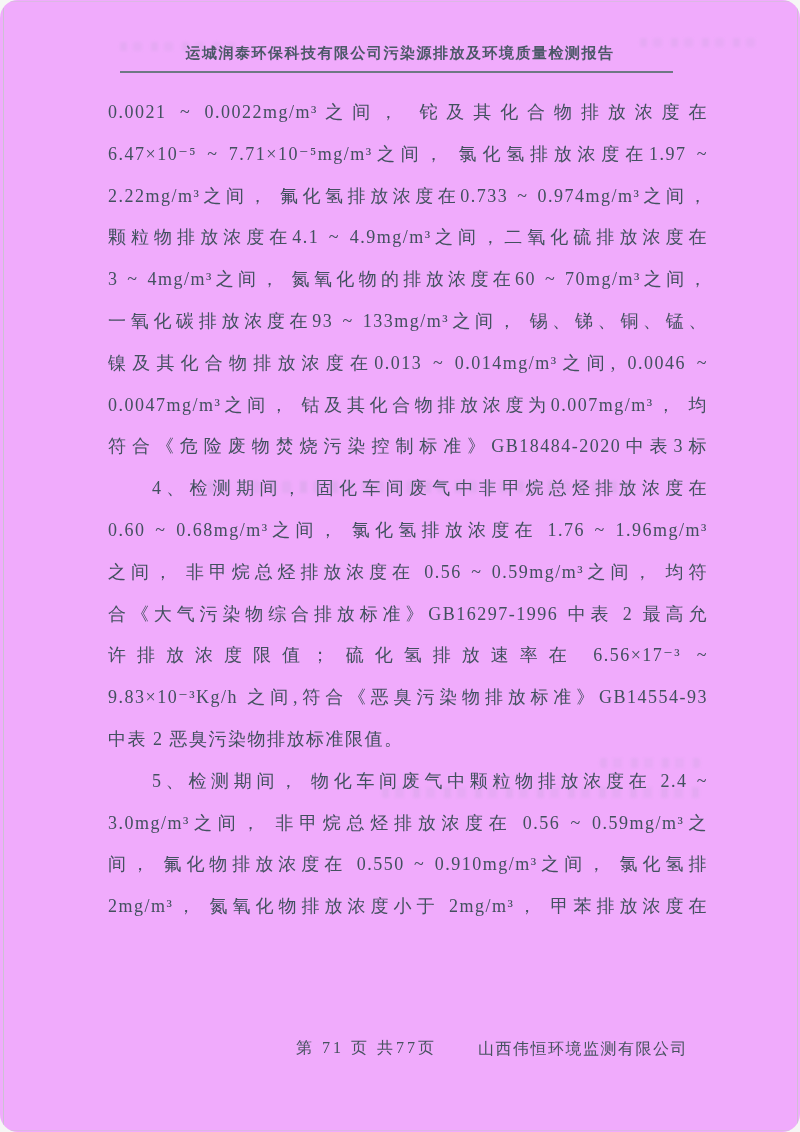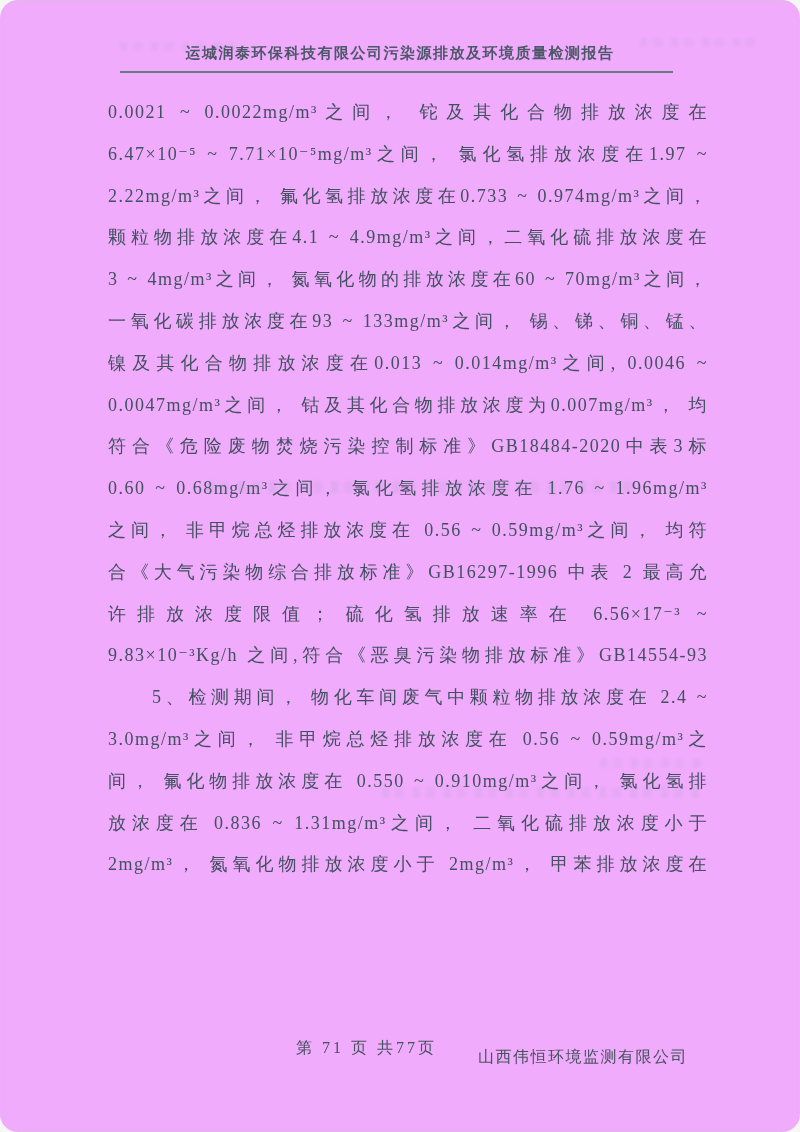--- a/index.html
+++ b/index.html
@@ -67,21 +67,21 @@
     left: 0; top: 1035px;
     width: 100%;
     font-size: 16px;
     color: #46525f;
   }
   .footer-page {
     position: absolute; left: 296px; top: 3px;
     letter-spacing: 3px;
   }
   .footer-company {
-    position: absolute; left: 478px; top: 12px;
+    position: absolute; left: 478px; top: 4px;
     letter-spacing: 1.5px;
   }
 
   
   .bleed {
     position: absolute;
     background: repeating-linear-gradient(90deg,
       rgba(140,152,175,0.38) 0 7px, rgba(140,152,175,0.0) 7px 13px,
       rgba(140,152,175,0.28) 13px 22px, rgba(140,152,175,0.0) 22px 31px);
     filter: blur(1.6px);
@@ -113,29 +113,30 @@
   <div class="body-text">
     <div class="line">0.0021 ~ 0.0022mg/m³之间， 铊及其化合物排放浓度在</div>
     <div class="line">6.47×10⁻⁵ ~ 7.71×10⁻⁵mg/m³之间， 氯化氢排放浓度在1.97 ~</div>
     <div class="line">2.22mg/m³之间， 氟化氢排放浓度在0.733 ~ 0.974mg/m³之间，</div>
     <div class="line">颗粒物排放浓度在4.1 ~ 4.9mg/m³之间，二氧化硫排放浓度在</div>
     <div class="line">3 ~ 4mg/m³之间， 氮氧化物的排放浓度在60 ~ 70mg/m³之间，</div>
     <div class="line">一氧化碳排放浓度在93 ~ 133mg/m³之间， 锡、锑、铜、锰、</div>
     <div class="line">镍及其化合物排放浓度在0.013 ~ 0.014mg/m³之间, 0.0046 ~</div>
     <div class="line">0.0047mg/m³之间， 钴及其化合物排放浓度为0.007mg/m³， 均</div>
     <div class="line">符合《危险废物焚烧污染控制标准》GB18484-2020中表3标</div>
+    <div class="line indent">4、检测期间， 固化车间废气中非甲烷总烃排放浓度在</div>
     <div class="line">0.60 ~ 0.68mg/m³之间， 氯化氢排放浓度在 1.76 ~ 1.96mg/m³</div>
     <div class="line">之间， 非甲烷总烃排放浓度在 0.56 ~ 0.59mg/m³之间， 均符</div>
     <div class="line">合《大气污染物综合排放标准》GB16297-1996 中表 2 最高允</div>
     <div class="line">许排放浓度限值； 硫化氢排放速率在 6.56×17⁻³ ~</div>
     <div class="line">9.83×10⁻³Kg/h 之间,符合《恶臭污染物排放标准》GB14554-93</div>
+    <div class="line flush">中表 2 恶臭污染物排放标准限值。</div>
     <div class="line indent">5、检测期间， 物化车间废气中颗粒物排放浓度在 2.4 ~</div>
     <div class="line">3.0mg/m³之间， 非甲烷总烃排放浓度在 0.56 ~ 0.59mg/m³之</div>
     <div class="line">间， 氟化物排放浓度在 0.550 ~ 0.910mg/m³之间， 氯化氢排</div>
-    <div class="line">放浓度在 0.836 ~ 1.31mg/m³之间， 二氧化硫排放浓度小于</div>
     <div class="line">2mg/m³， 氮氧化物排放浓度小于 2mg/m³， 甲苯排放浓度在</div>
   </div>
 
   <div class="bleed b1"></div>
   <div class="bleed b2"></div>
   <div class="bleed b3"></div>
 
   <div class="footer">
     <span class="footer-page">第 71 页 共77页</span>
     <span class="footer-company">山西伟恒环境监测有限公司</span>

